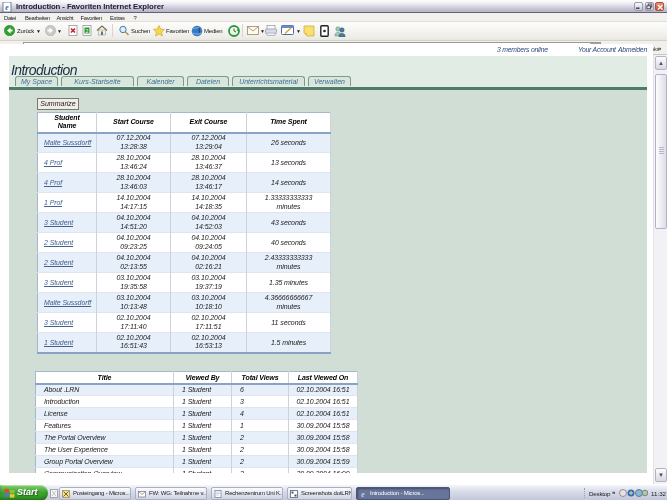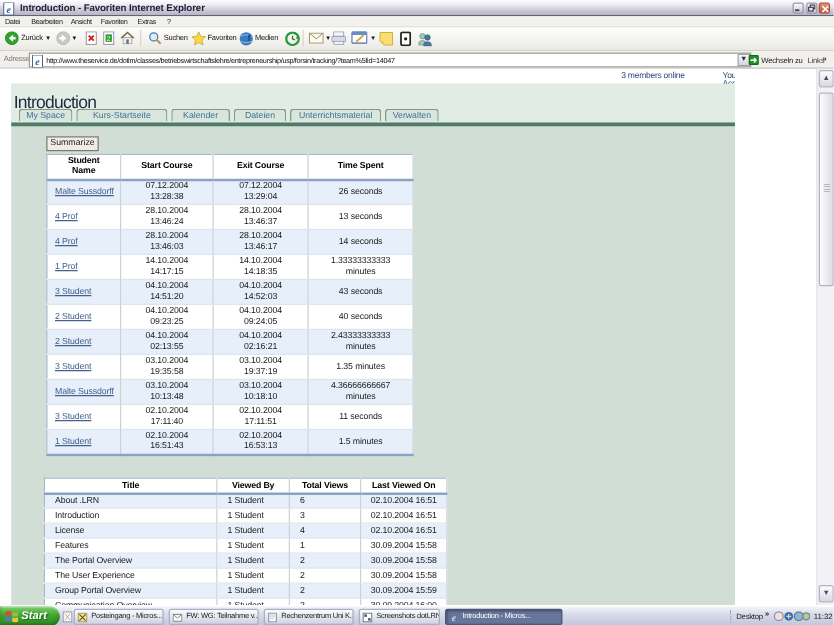--- a/index.html
+++ b/index.html
@@ -32,21 +32,21 @@
 #addrbar .alabel { left:3px; top:3.5px; font-size:6px; letter-spacing:-0.2px; color:#7a7a72; }
 #addrfield { left:23px; top:1px; width:578px; height:12px; background:#fff; border:1px solid #9b9a92; }
 #addrfield .url { position:absolute; left:13px; top:3px; font-size:5.8px; color:#111; white-space:nowrap; letter-spacing:-0.25px; }
 #addrdrop { left:590px; top:2px; width:10px; height:10px; background:linear-gradient(#f8f8fa,#d4d4de); border:1px solid #a0a0b0; font-size:6px; line-height:9px; text-align:center; color:#333; }
 #gobox { left:599px; top:3px; width:8px; height:8px; background:#1f9427; border:1px solid #0d6e18; border-radius:1px; color:#fff; font-size:7px; line-height:7px; text-align:center; font-weight:bold; }
 #golabel { left:609px; top:4px; font-size:6.2px; letter-spacing:-0.2px; color:#222; }
 #linkslbl { left:646px; top:4px; font-size:6.2px; letter-spacing:-0.2px; color:#444; }
 #linkschev { left:658px; top:3.5px; font-size:6px; color:#333; font-weight:bold; }
 
 
-#content { left:0; top:55px; width:588px; height:429px; background:#fff; overflow:hidden; }
+#content { left:0; top:44px; width:653px; height:429px; background:#fff; overflow:hidden;font-style:italic; }
 .toplink { position:absolute; top:1.5px; font-size:6.8px; letter-spacing:-0.2px; color:#2a4878; }
 #greenbox { position:absolute; left:9px; top:12px; width:638px; height:417px; background:#d1ded5; }
 #greenhead { position:absolute; left:0; top:0; width:638px; height:31px; background:#e1ece4; }
 #pgtitle { position:absolute; left:2px; top:6px; font-size:14px; letter-spacing:-0.6px; color:#1c2d42; }
 #tabs { position:absolute; left:0; top:20px; width:638px; height:11px; }
 .tab { position:absolute; top:0; height:10px; background:#d9e6dc; border:1px solid #7e9a8c; border-bottom:none;
   border-radius:3px 3px 0 0; font-size:7px; color:#3f6f93; text-align:center; line-height:9px; }
 #tealline { position:absolute; left:0; top:31px; width:638px; height:3px; background:#507a69; }
 
 

